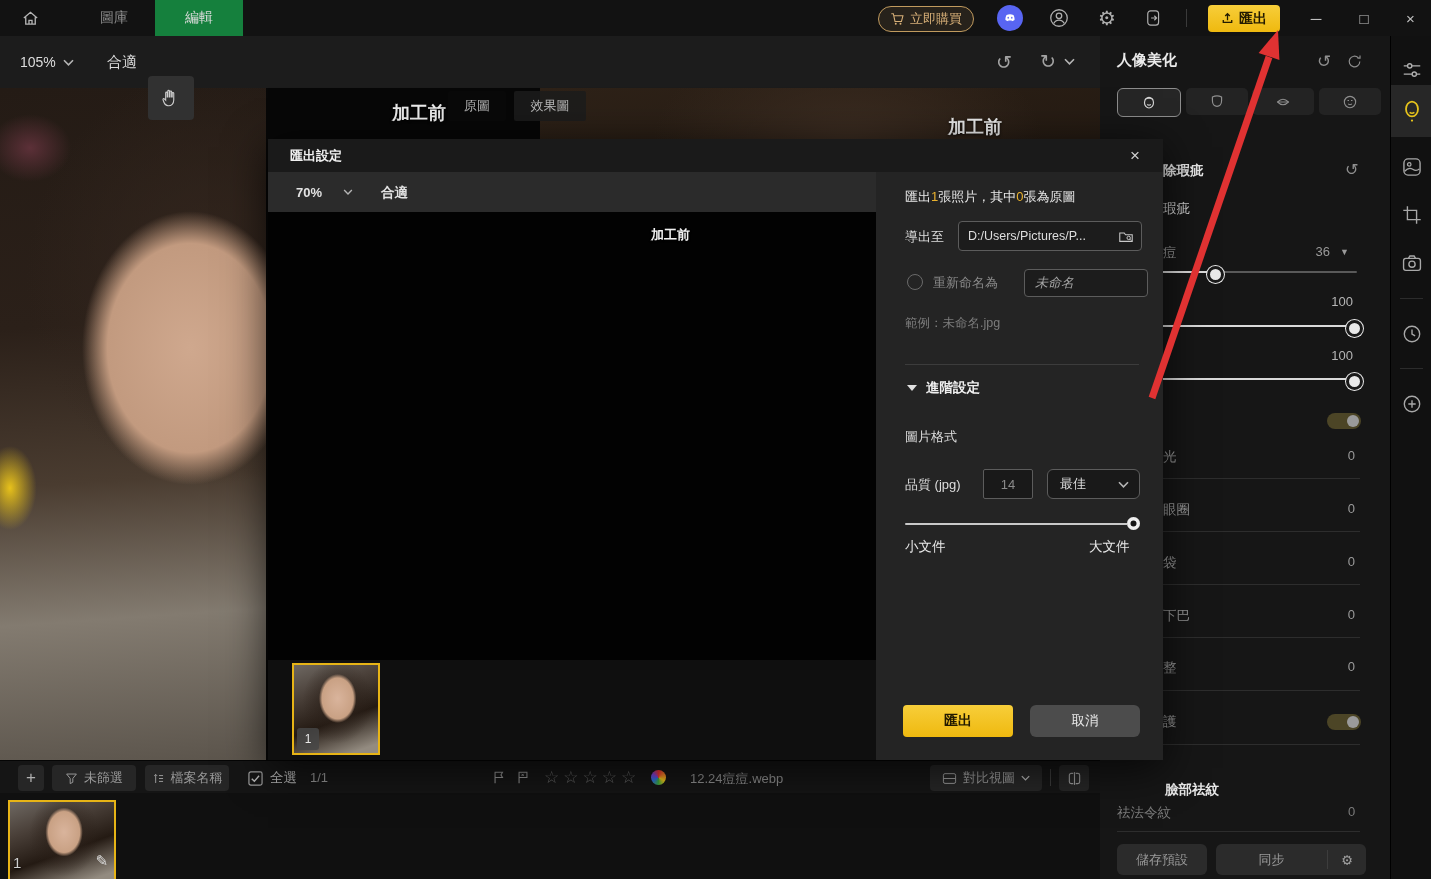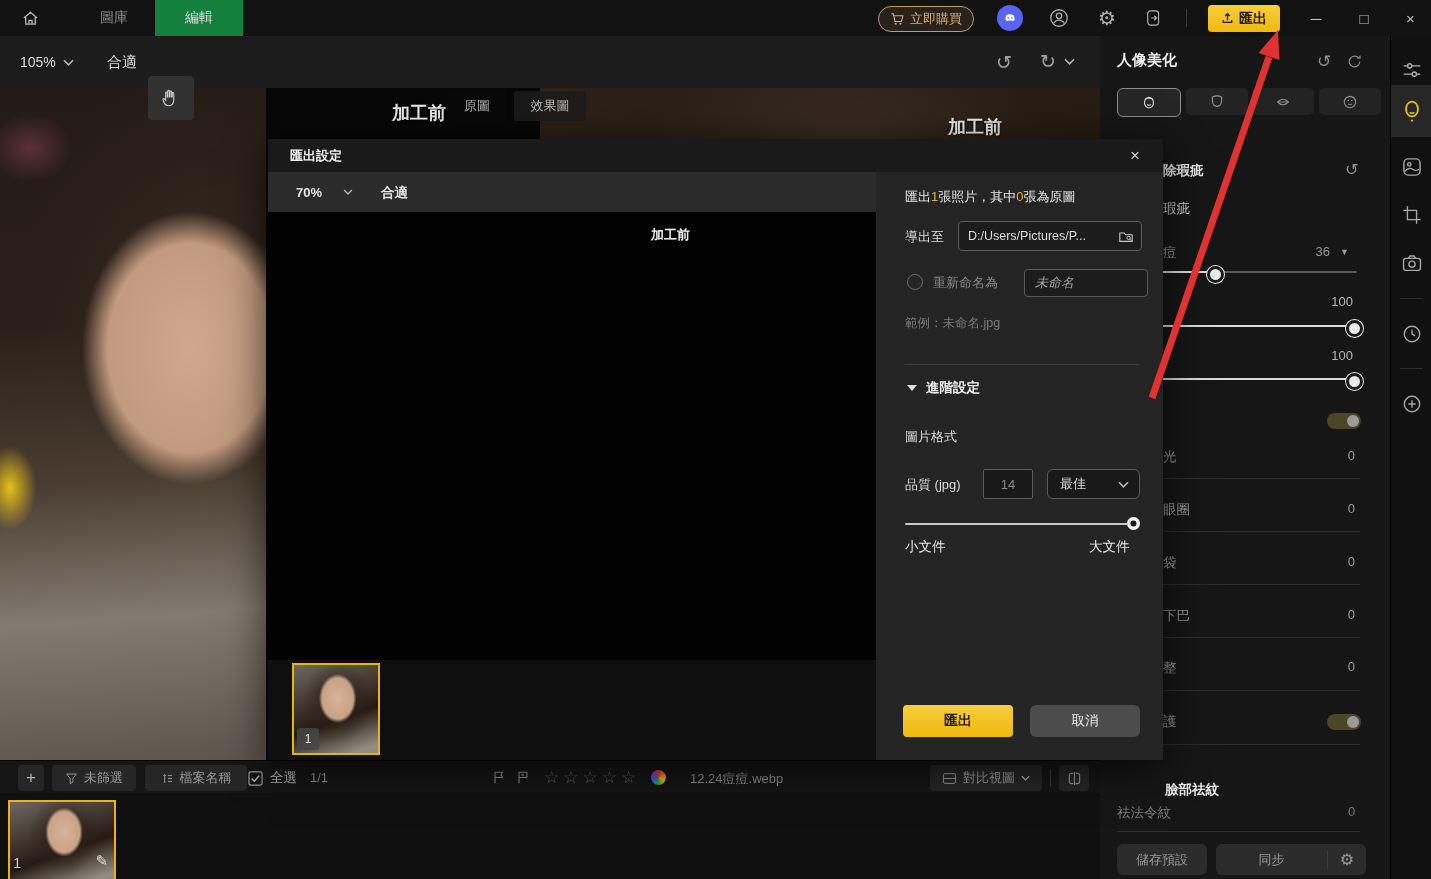--- a/index.html
+++ b/index.html
@@ -42,21 +42,21 @@
   .toolsq{position:absolute;top:52px;height:27px;width:62px;background:#232323;border-radius:5px;color:#8f8f8f;}
   .toolsq.sel{border:1px solid #8d8d8d;color:#d4d4d4;background:#262626;}
   .srow{position:absolute;font-size:13.5px;color:#9a9a9a;}
   .sval{position:absolute;font-size:13px;color:#9a9a9a;text-align:right;width:40px;}
   .ssep{position:absolute;height:1px;background:#2d2d2d;left:17px;width:243px;}
   .track{position:absolute;height:2px;background:#595959;border-radius:1px;}
   .trackfill{position:absolute;height:2px;background:#d9d9d9;border-radius:1px;}
   .knob{position:absolute;width:11px;height:11px;border-radius:50%;background:#e9e9e9;border:3px solid #1a1a1a;box-shadow:0 0 0 1px #e9e9e9;}
   .toggle{position:absolute;width:34px;height:16px;border-radius:8px;background:#4c4526;}
   .toggle .dot{position:absolute;right:2px;top:2px;width:12px;height:12px;border-radius:50%;background:#9a9a9a;}
-  .gbtn{background:#2b2b2b;border-radius:6px;color:#9a9a9a;font-size:13px;}
+  .gbtn{background:#2b2b2b;border-radius:6px;color:#9a9a9a;font-size:13px;font-family:Liberation Mono, monospace;}
   
   .rail{left:1390px;top:36px;width:41px;height:843px;background:#111;z-index:3;border-left:1px solid #000;}
   .railcell{position:absolute;left:0;width:41px;height:52px;color:#a8a8a8;}
   
   .bottombar{left:0;top:760px;width:1100px;height:33px;background:#151515;z-index:2;border-top:1px solid #050505;}
   .bchip{background:#262626;border-radius:4px;color:#9a9a9a;font-size:13px;gap:6px;}
   .filmstrip{left:0;top:793px;width:1100px;height:86px;background:#101010;z-index:2;}
   .thumbphoto{background:
       radial-gradient(26px 34px at 52% 38%,#d9b49c 0%,#c9a184 60%,rgba(0,0,0,0) 72%),
       radial-gradient(44px 52px at 52% 42%,#2c211a 0%,rgba(18,12,8,0) 80%),
@@ -344,21 +344,21 @@
   <div class="abs bottombar">
     <div class="abs bchip ctr" style="left:18px;top:4px;width:26px;height:26px;font-size:17px;color:#b0b0b0;">
         <span>+</span>
       </div>
     <div class="abs bchip ctr" style="left:52px;top:4px;width:84px;height:26px;">
       <svg width="13" height="13" viewBox="0 0 16 16">
           <path d="M2 2.5h12L9.6 8v4.6l-3.2 1.7V8z" fill="none" stroke="#9a9a9a" stroke-width="1.2"></path>
         </svg>
       <span>未篩選</span>
     </div>
-    <div class="abs bchip ctr" style="left:145px;top:4px;width:102px;height:26px;">
+    <div class="abs bchip ctr" style="left:145px;top:4px;width:84px;height:26px;">
       <svg width="13" height="13" viewBox="0 0 16 16">
           <path d="M4.5 13.5V3M2.7 4.8l1.8-1.8 1.8 1.8M8.6 4.4h5M8.6 8h5M8.6 11.6h5" fill="none" stroke="#9a9a9a" stroke-width="1.2"></path>
         </svg>
       <span>檔案名稱</span>
     </div>
     <div class="abs row" style="left:248px;top:8px;gap:7px;">
       <svg width="15" height="15" viewBox="0 0 16 16">
           <rect x="1" y="1" width="14" height="14" rx="2" fill="none" stroke="#9a9a9a" stroke-width="1.3"></rect>
           <path d="m4 8.2 2.8 2.8 5-6" fill="none" stroke="#b5b5b5" stroke-width="1.5"></path>
         </svg>

